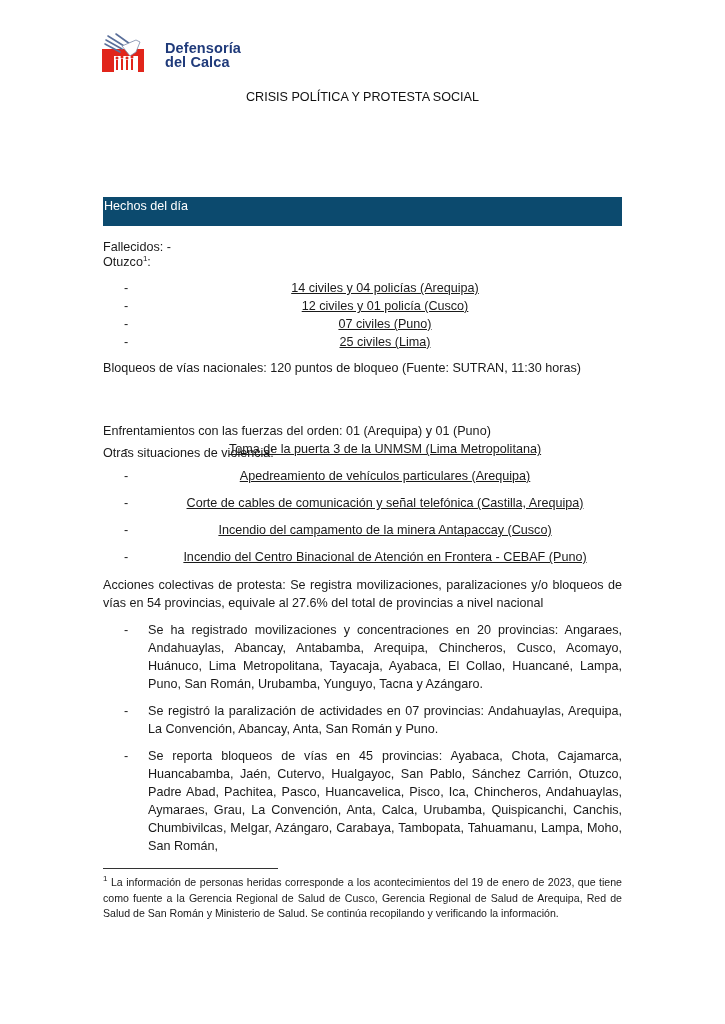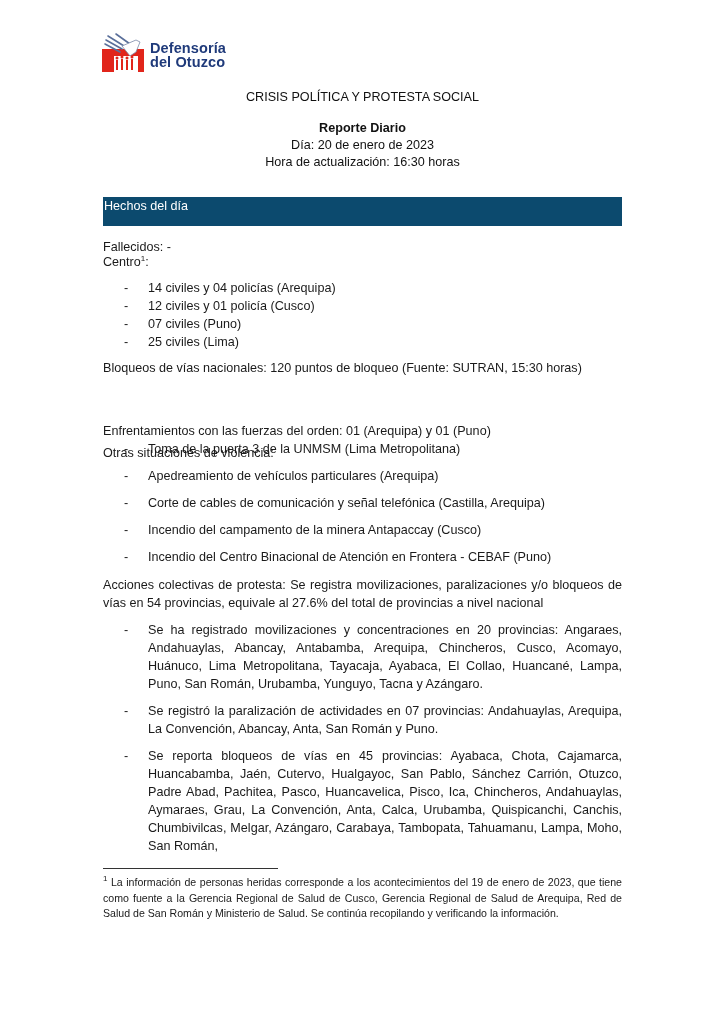--- a/index.html
+++ b/index.html
@@ -11,21 +11,21 @@
       color: #1a1a1a;
       position: relative;
     }
     .page { position: absolute; left: 0; top: 0; width: 725px; height: 1024px; background: #fff; }
 
     
     .header { position: absolute; left: 102px; top: 30px; width: 540px; height: 44px; }
     .logo { position: absolute; left: 0; top: 0; width: 120px; height: 44px; }
     .logo-mark { position: absolute; left: 0; top: 2px; width: 44px; height: 40px; }
     .logo-text {
-      position: absolute; left: 48px; top: 11px;
+      position: absolute; left: 63px; top: 11px;
       font-weight: bold; font-size: 14.5px; line-height: 14px;
       color: #1f3a7a; letter-spacing: 0.1px;
     }
     .header-org {
       position: absolute; left: 142px; top: 13px;
       font-size: 12.6px; color: #222; white-space: nowrap;
     }
 
     
     .title-main {
@@ -42,21 +42,21 @@
     }
     .section-band span {
       position: absolute; left: 1px; top: 2px; color: #ffffff; font-size: 12.6px;
     }
     .para { position: absolute; left: 103px; width: 519px; font-size: 12.6px; line-height: 18px; color: #1a1a1a; }
     .justify { text-align: justify; }
 
     .dash-item { position: absolute; left: 124px; width: 498px; font-size: 12.6px; line-height: 18px; }
     .dash-item .dash { position: absolute; left: 0; top: 0; width: 20px; }
     .dash-item .txt { display: block; margin-left: 24px; text-align: justify; }
-    .dash-item .txt.nojust { text-align: left; }
+    .dash-item .txt.nojust { text-align: center; text-decoration: underline; }
 
     sup { font-size: 8px; vertical-align: super; line-height: 0; }
 
     .footnote-rule { position: absolute; left: 103px; top: 868px; width: 175px; height: 1px; background: #333; }
     .footnote { position: absolute; left: 103px; top: 875px; width: 519px; font-size: 10.6px; line-height: 15.5px; color: #1a1a1a; text-align: justify; }
   </style>
 </head>
 <body>
 
 <div class="page">
@@ -79,60 +79,55 @@
           <rect x="24" y="28" width="2" height="10"></rect>
           <rect x="29" y="27" width="2" height="11"></rect>
           <circle cx="15" cy="26" r="1.5"></circle>
           <circle cx="20" cy="25" r="1.5"></circle>
           <circle cx="25" cy="26" r="1.5"></circle>
           <circle cx="30" cy="25" r="1.5"></circle>
         </g>
       </svg>
       <div class="logo-text">
         <div>Defensoría</div>
-        <div>del Otuzco</div>
+        <div>del Calca</div>
       </div>
     </div>
   </div>
 
   <div class="title-main">CRISIS POLÍTICA Y PROTESTA SOCIAL</div>
-  <div class="subtitle-block">
-    <div class="bold">Reporte Diario</div>
-    <div>Día: 20 de enero de 2023</div>
-    <div>Hora de actualización: 16:30 horas</div>
-  </div>
 
   <div class="section-band">
     <span>Hechos del día</span>
   </div>
 
   <div class="para" style="top:238px;">Fallecidos: -</div>
 
   <div class="para" style="top:253px;">
-    <span>Centro</span><sup>1</sup><span>:</span>
+    <span>Otuzco</span><sup>1</sup><span>:</span>
   </div>
 
   <div class="dash-item" style="top:279px;">
     <span class="dash">-</span>
     <span class="txt nojust">14 civiles y 04 policías (Arequipa)</span>
   </div>
   <div class="dash-item" style="top:297px;">
     <span class="dash">-</span>
     <span class="txt nojust">12 civiles y 01 policía (Cusco)</span>
   </div>
   <div class="dash-item" style="top:315px;">
     <span class="dash">-</span>
     <span class="txt nojust">07 civiles (Puno)</span>
   </div>
   <div class="dash-item" style="top:333px;">
     <span class="dash">-</span>
     <span class="txt nojust">25 civiles (Lima)</span>
   </div>
 
-  <div class="para" style="top:359px;">Bloqueos de vías nacionales: 120 puntos de bloqueo (Fuente: SUTRAN, 15:30 horas)</div>
+  <div class="para" style="top:359px;">Bloqueos de vías nacionales: 120 puntos de bloqueo (Fuente: SUTRAN, 11:30 horas)</div>
   <div class="para" style="top:386px;margin-top:36px;">Enfrentamientos con las fuerzas del orden: 01 (Arequipa) y 01 (Puno)</div>
 
   <div class="para" style="top:413px;margin-top:31px;">Otras situaciones de violencia:</div>
 
   <div class="dash-item" style="top:440px;">
     <span class="dash">-</span>
     <span class="txt nojust">Toma de la puerta 3 de la UNMSM (Lima Metropolitana)</span>
   </div>
   <div class="dash-item" style="top:467px;">
     <span class="dash">-</span>

